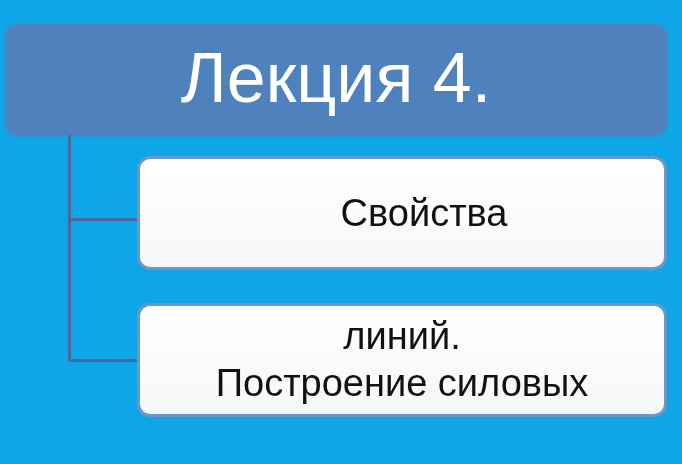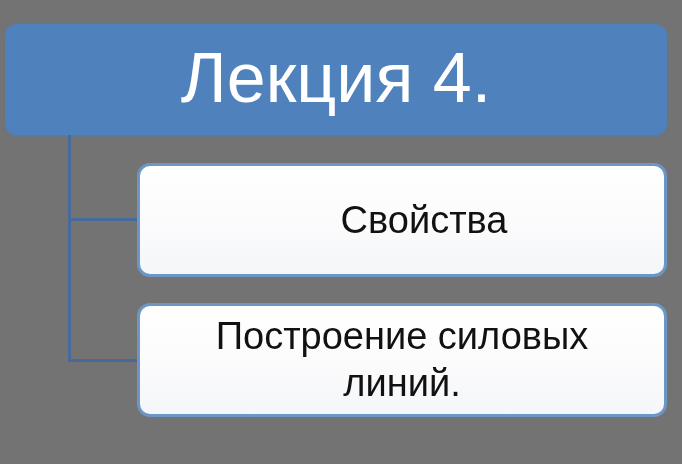--- a/index.html
+++ b/index.html
@@ -4,21 +4,21 @@
 <style>
   html, body {
     margin: 0;
     padding: 0;
     background: #ffffff;
   }
   .canvas {
     position: relative;
     width: 682px;
     height: 464px;
-    background: #737373;
+    background: #0ea5e9;
     overflow: hidden;
     font-family: "Liberation Sans", "DejaVu Sans", sans-serif;
   }
   .root-node {
     position: absolute;
     left: 5px;
     top: 24px;
     width: 662px;
     height: 111px;
     background: #4F81BD;
@@ -67,21 +67,21 @@
     background: linear-gradient(180deg, #ffffff 0%, #fbfbfc 55%, #f4f6f9 100%);
     border: 3px solid #6C96C6;
     border-radius: 13px;
     box-sizing: border-box;
     display: flex;
     flex-direction: column;
     align-items: center;
     justify-content: center;
     text-align: center;
   }
-  .child-node.first { top: 163px; padding-left: 44px; }
+  .child-node.first { top: 156px; padding-left: 44px; }
   .child-node.second { top: 303px; }
   .child-line {
     color: #111111;
     font-size: 38px;
     line-height: 47px;
     white-space: nowrap;
   }
 </style>
 </head>
 <body>
@@ -94,17 +94,17 @@
 
   <div class="connector v"></div>
   <div class="connector h1"></div>
   <div class="connector h2"></div>
 
   <div class="child-node first">
     <span class="child-line">Свойства</span>
   </div>
 
   <div class="child-node second">
+    <span class="child-line">линий.</span>
     <span class="child-line">Построение силовых</span>
-    <span class="child-line">линий.</span>
   </div>
 
 </div>
 
 </body></html>

